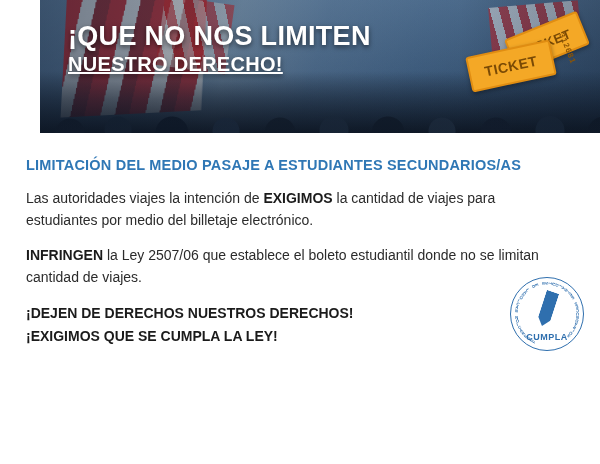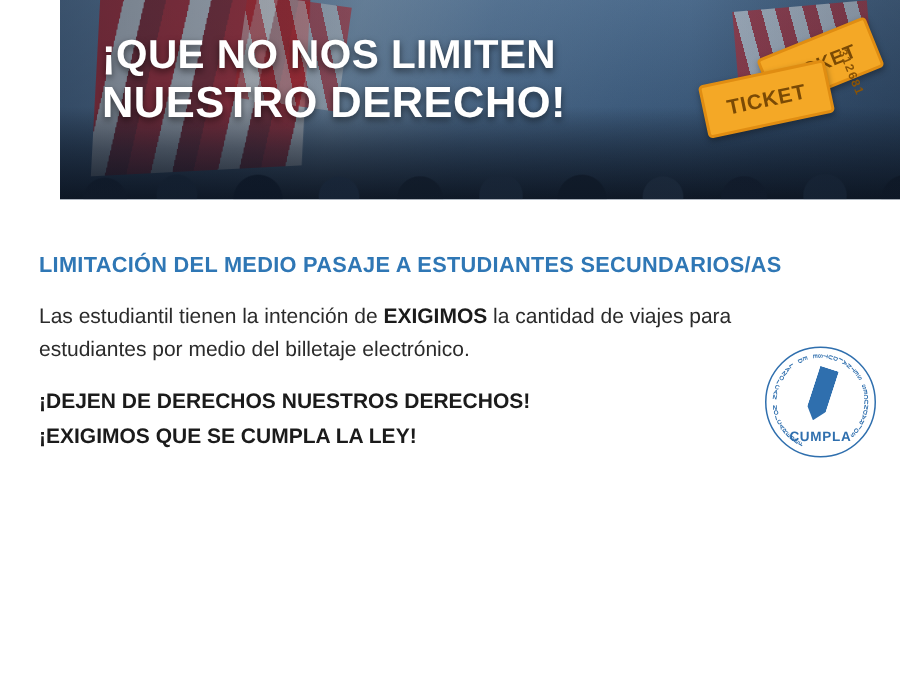--- a/index.html
+++ b/index.html
@@ -97,21 +97,21 @@
     position: absolute;
     left: 28px; top: 22px;
     z-index: 5;
     color: #ffffff;
     font-weight: bold;
     line-height: 1.08;
     text-shadow: 0 2px 5px rgba(0,0,0,0.55);
     letter-spacing: 0.3px;
   }
   .hero-title .l1 { font-size: 27px; display: block; }
-  .hero-title .l2 { font-size: 29px; display: block; margin-top: 3px; }
+  .hero-title .l2 { font-size: 20px; display: block; margin-top: 3px; text-decoration: underline; }
 
   
   .tickets {
     position: absolute;
     right: 52px; top: 18px;
     width: 120px; height: 88px;
     z-index: 6;
   }
   .ticket {
     position: absolute;
@@ -147,21 +147,21 @@
     color: #8a5406;
     font-weight: bold;
     letter-spacing: 1px;
     writing-mode: vertical-rl;
     z-index: 2;
   }
 
   
   .content {
     position: relative;
-    padding: 36px 26px 10px 26px;
+    padding: 24px 26px 10px 26px;
     background: #ffffff;
   }
   .section-head {
     color: #2f77b5;
     font-size: 14.5px;
     font-weight: bold;
     letter-spacing: 0.2px;
     margin-bottom: 15px;
   }
   p.para {
@@ -249,23 +249,26 @@
       <div class="ticket ticket-back">TICKET</div>
       <div class="ticket-num">312681</div>
       <div class="ticket ticket-front">TICKET</div>
     </div>
   </div>
 
   <div class="content">
     <div class="section-head">LIMITACIÓN DEL MEDIO PASAJE A ESTUDIANTES SECUNDARIOS/AS</div>
 
     <p class="para">
-      <span>Las estudiantil tienen la intención de </span><b>EXIGIMOS</b><span> la cantidad de viajes para estudiantes por medio del billetaje electrónico.</span>
+      <span>Las autoridades viajes la intención de </span><b>EXIGIMOS</b><span> la cantidad de viajes para estudiantes por medio del billetaje electrónico.</span>
     </p>
 
+    <p class="para">
+      <b>INFRINGEN</b><span> la Ley 2507/06 que establece el boleto estudiantil donde no se limitan cantidad de viajes.</span>
+    </p>
 
 
     <div class="slogan">¡DEJEN DE DERECHOS NUESTROS DERECHOS!</div>
     <div class="slogan">¡EXIGIMOS QUE SE CUMPLA LA LEY!</div>
 
     <div class="logo">
       <div class="logo-circle"></div>
       <div class="logo-ring-text">
           <span style="transform: rotate(-150deg) translate(0px, -32px) rotate(90deg);">F</span>
           <span style="transform: rotate(-143.556deg) translate(0px, -32px) rotate(90deg);">E</span>

